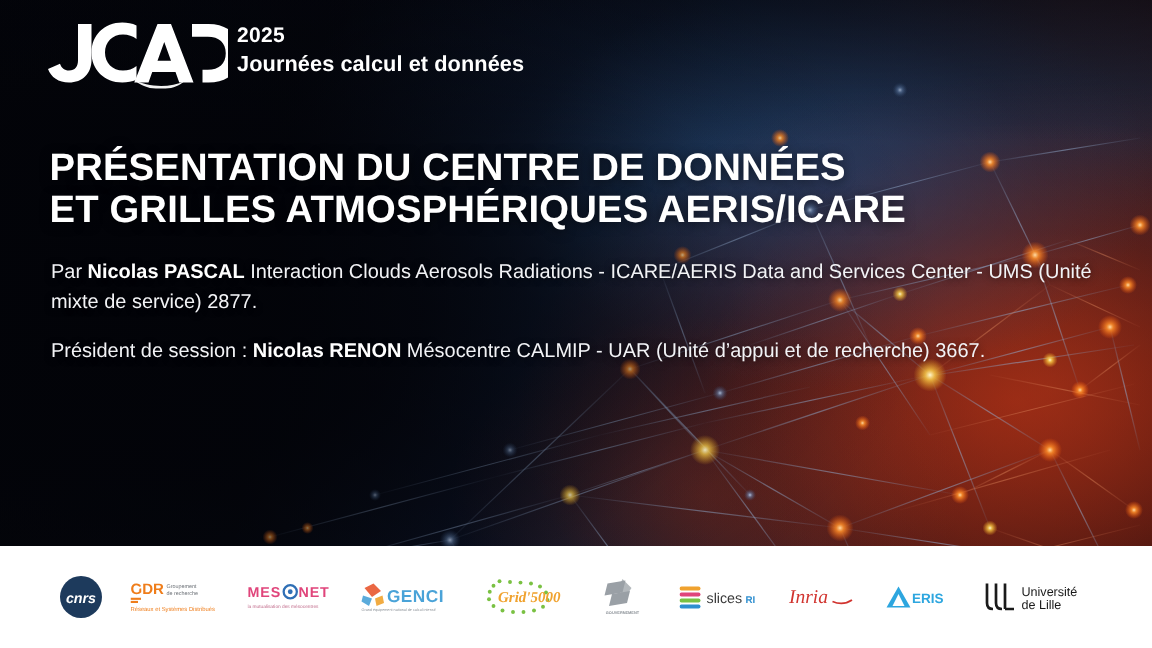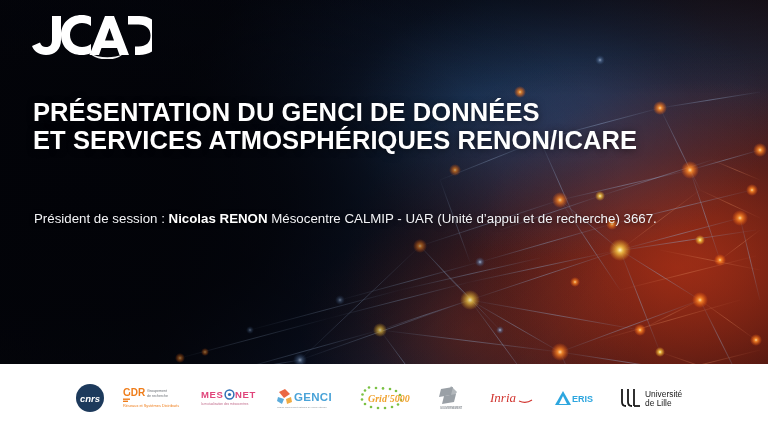--- a/index.html
+++ b/index.html
@@ -84,21 +84,21 @@
     left: 34px;
     width: 700px;
     color: #f2f3f6;
     font-size: 13.3px;
     font-weight: 400;
     line-height: 20px;
     text-shadow: 0 1px 5px rgba(0,0,0,0.6);
   }
   .para b { font-weight: 700; color: #ffffff; }
   #para-presenter { top: 171px; }
-  #para-chair { top: 209px; }
+  #para-chair { top: 224px; }
 
   
   .logobar {
     position: absolute;
     left: 0;
     bottom: 0;
     width: 768px;
     height: 68px;
     background: #ffffff;
     display: flex;
@@ -283,27 +283,34 @@
 
         <path d="M122 26 c-5 -4 -11 -6 -18 -6 c-14 0 -24 10 -24 24 c0 14 10 24 24 24 c7 0 13 -2 18 -6 v18 c-6 3 -12 4 -19 4 c-24 0 -41 -17 -41 -40 c0 -23 17 -40 41 -40 c7 0 13 1 19 4 Z"></path>
 
         <path d="M150 6 h18 l30 78 h-19 l-5 -14 h-31 l-5 14 h-19 Z M159 30 l-9 25 h18 Z"></path>
 
         <path d="M196 6 h22 c26 0 42 15 42 39 c0 24 -16 39 -42 39 h-8 v-17 h7 c15 0 24 -8 24 -22 c0 -14 -9 -22 -24 -22 h-21 Z"></path>
 
         <path d="M118 80 c18 10 48 12 68 2 c-14 14 -48 16 -68 -2 Z" opacity="0.95"></path>
       </g>
     </svg>
+    <div class="logo-text">
+      <div class="logo-year">2025</div>
+      <div class="logo-sub">Journées calcul et données</div>
+    </div>
   </div>
 
   <div class="title">
-    <span class="line">PRÉSENTATION DU GENCI DE DONNÉES</span>
-    <span class="line">ET SERVICES ATMOSPHÉRIQUES RENON/ICARE</span>
-  </div>
-
+    <span class="line">PRÉSENTATION DU CENTRE DE DONNÉES</span>
+    <span class="line">ET GRILLES ATMOSPHÉRIQUES AERIS/ICARE</span>
+  </div>
+
+  <div class="para" id="para-presenter">
+    <span>Par </span><b>Nicolas PASCAL</b><span> Interaction Clouds Aerosols Radiations - ICARE/AERIS Data and Services Center - UMS (Unité mixte de service) 2877.</span>
+  </div>
 
   <div class="para" id="para-chair">
     <span>Président de session : </span><b>Nicolas RENON</b><span> Mésocentre CALMIP - UAR (Unité d’appui et de recherche) 3667.</span>
   </div>
 
   <div class="logobar">
 
     <div class="logo-cell">
       <svg width="30" height="30" viewBox="0 0 30 30">
         <circle cx="15" cy="15" r="14" fill="#1d3a5c"></circle>
@@ -374,20 +381,30 @@
       <svg width="40" height="28" viewBox="0 0 40 28">
         <g fill="#9aa0a6">
           <path d="M10 5 L22 3 L20 11 L8 13 Z"></path>
           <path d="M13 12 L25 10 L23 18 L11 20 Z"></path>
           <path d="M20 2 L26 8 L22 14 L17 9 Z" opacity="0.75"></path>
         </g>
         <text x="20" y="25" text-anchor="middle" fill="#8a9096" font-family="Liberation Sans, sans-serif" font-size="2.6" font-weight="700">GOUVERNEMENT</text>
       </svg>
     </div>
 
+    <div class="logo-cell">
+      <svg width="54" height="22" viewBox="0 0 54 22">
+        <rect x="0" y="4" width="14" height="2.6" rx="1.3" fill="#f0a22e"></rect>
+        <rect x="0" y="8" width="14" height="2.6" rx="1.3" fill="#e0457b"></rect>
+        <rect x="0" y="12" width="14" height="2.6" rx="1.3" fill="#7ac143"></rect>
+        <rect x="0" y="16" width="14" height="2.6" rx="1.3" fill="#2f8fd0"></rect>
+        <text x="18" y="15" fill="#3a3a3a" font-family="Liberation Sans, sans-serif" font-size="9.5">slices</text>
+        <text x="44" y="15" fill="#2f8fd0" font-family="Liberation Sans, sans-serif" font-size="6.5" font-weight="700">RI</text>
+      </svg>
+    </div>
 
     <div class="logo-cell">
       <svg width="46" height="22" viewBox="0 0 46 22">
         <text x="1" y="15" fill="#d1342f" font-family="Liberation Serif, serif" font-size="13" font-style="italic">Inria</text>
         <path d="M30 14 q7 3 13 -1" stroke="#d1342f" stroke-width="1.2" fill="none"></path>
       </svg>
     </div>
 
 
     <div class="logo-cell">

